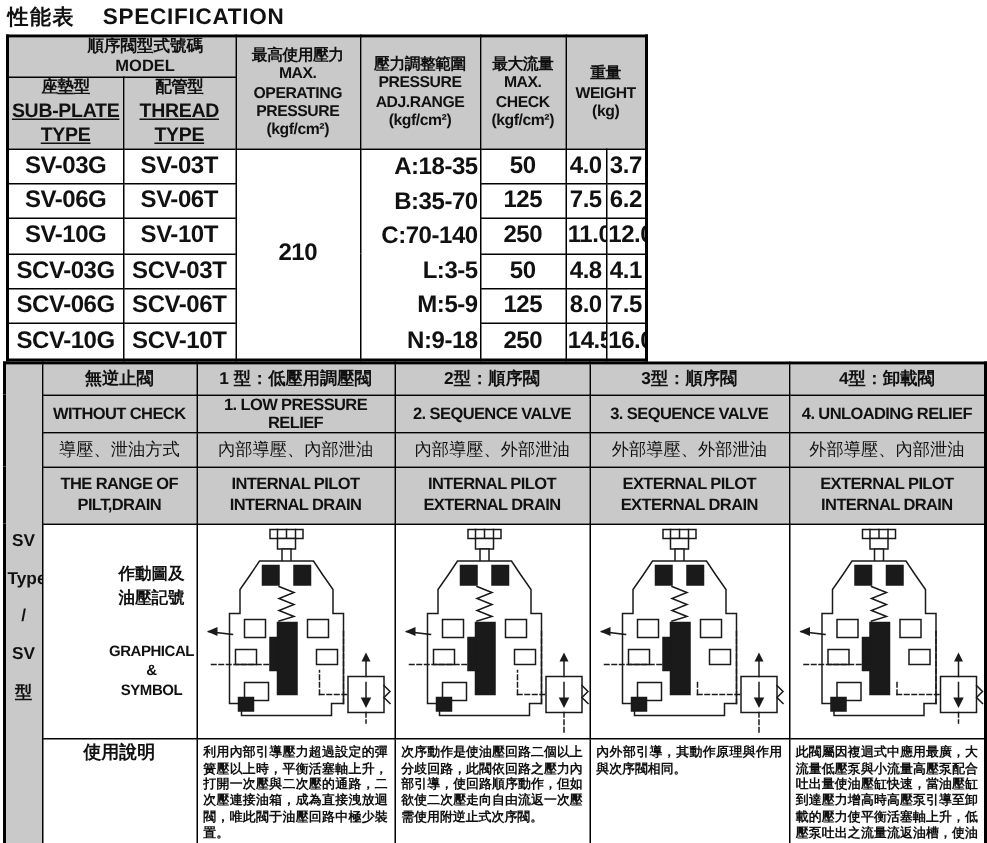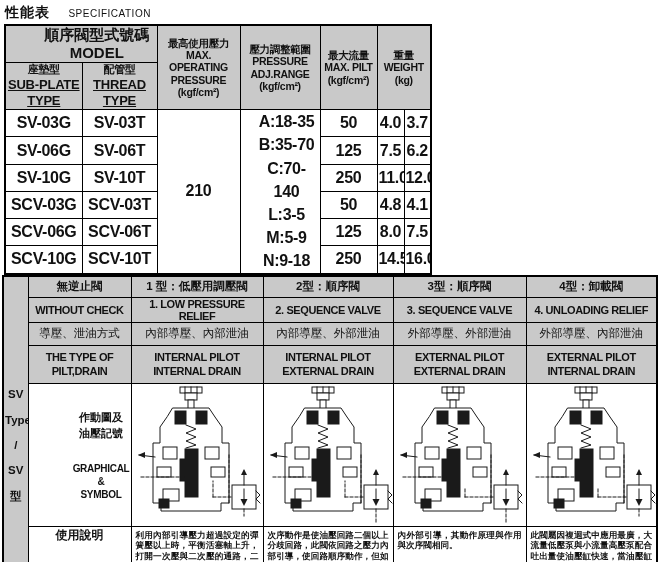--- a/index.html
+++ b/index.html
@@ -6,40 +6,40 @@
   body{
     width:658px;height:562px;overflow:hidden;
     font-family:"Liberation Sans","DejaVu Sans",sans-serif;
     color:#111;-webkit-font-smoothing:antialiased;
   }
   .page{position:relative;width:658px;height:562px;background:#fff;}
 
   
   .sec-title{padding:3px 0 2px 5px;white-space:nowrap;}
   .sec-title .zh{font-size:14px;font-weight:700;letter-spacing:1px;}
-  .sec-title .en{font-size:10px;font-weight:400;margin-left:14px;letter-spacing:.5px;}
+  .sec-title .en{font-size:15px;font-weight:700;margin-left:14px;letter-spacing:.5px;}
   .sec-title.second{margin-top:7px;}
   .sec-title.second .en{margin-left:8px;}
 
   
   table{border-collapse:collapse;table-layout:fixed;}
   td{border:1px solid #000;overflow:hidden;text-align:center;vertical-align:middle;padding:0 1px;}
   .gray{background:#c9c9c9;}
   .ml{white-space:pre-line;}
 
   
   .spec-table{width:426px;margin-left:4px;border:2px solid #000;}
-  .spec-table .hzh{font-size:15px;font-weight:700;line-height:1.2;padding-left:32px;}
+  .spec-table .hzh{font-size:11px;font-weight:700;line-height:1.2;padding-left:32px;}
   .spec-table .hmix{font-size:10.5px;font-weight:700;line-height:1.18;letter-spacing:-.3px;}
   .spec-table .hsub{font-size:11px;font-weight:700;line-height:1.25;letter-spacing:-.3px;}
   .spec-table .hsub .en{font-size:13px;display:block;letter-spacing:-.2px;text-decoration:underline;}
   .spec-table tr.hr1 td{height:22px;}
   .spec-table tr.hr2 td{height:30px;}
   .spec-table tr.dr td{height:19px;font-size:16px;font-weight:700;letter-spacing:-.3px;}
-  .spec-table .range{font-size:11.5px;font-weight:700;text-align:center;padding-left:14px;line-height:1.45;}
+  .spec-table .range{font-size:11.5px;font-weight:700;text-align:right;padding-left:0;line-height:1.45;}
   .spec-table .op{font-size:12px;font-weight:700;}
 
   
   .valve-table{width:654px;margin-left:2px;border:2px solid #000;}
   .valve-table tr.r1 td{height:20px;font-size:11.5px;font-weight:700;}
   .valve-table tr.r2 td{height:20px;font-size:11px;font-weight:700;letter-spacing:-.4px;margin-top:41px;}
   .valve-table tr.r3 td{height:22px;font-size:11.5px;font-weight:400;}
   .valve-table tr.r4 td{height:37px;font-size:11px;font-weight:700;line-height:1.3;letter-spacing:-.4px;}
   .valve-table tr.r5 td{height:142px;}
   .valve-table tr.r6 td{height:85px;vertical-align:top;}
@@ -75,21 +75,21 @@
       <td class="gray hzh" colspan="2">順序閥型式號碼 MODEL</td>
       <td class="gray hmix ml" rowspan="2">最高使用壓力
 MAX. OPERATING
 PRESSURE
 (kgf/cm²)</td>
       <td class="gray hmix ml" rowspan="2">壓力調整範圍
 PRESSURE
 ADJ.RANGE
 (kgf/cm²)</td>
       <td class="gray hmix ml" rowspan="2">最大流量
-MAX. PILT
+MAX. CHECK
 (kgf/cm²)</td>
       <td class="gray hmix ml" rowspan="2" colspan="2">重量
 WEIGHT
 (kg)</td>
     </tr>
     <tr class="hr2">
       <td class="gray hsub">
         <span>座墊型</span>
         <span class="en">SUB-PLATE TYPE</span>
       </td>
@@ -181,21 +181,21 @@
       <td class="gray">4. UNLOADING RELIEF</td>
     </tr>
     <tr class="r3">
       <td class="gray">導壓、泄油方式</td>
       <td class="gray">內部導壓、內部泄油</td>
       <td class="gray">內部導壓、外部泄油</td>
       <td class="gray">外部導壓、外部泄油</td>
       <td class="gray">外部導壓、內部泄油</td>
     </tr>
     <tr class="r4">
-      <td class="gray ml">THE TYPE OF
+      <td class="gray ml">THE RANGE OF
 PILT,DRAIN</td>
       <td class="gray ml">INTERNAL PILOT
 INTERNAL DRAIN</td>
       <td class="gray ml">INTERNAL PILOT
 EXTERNAL DRAIN</td>
       <td class="gray ml">EXTERNAL PILOT
 EXTERNAL DRAIN</td>
       <td class="gray ml">EXTERNAL PILOT
 INTERNAL DRAIN</td>
     </tr>

